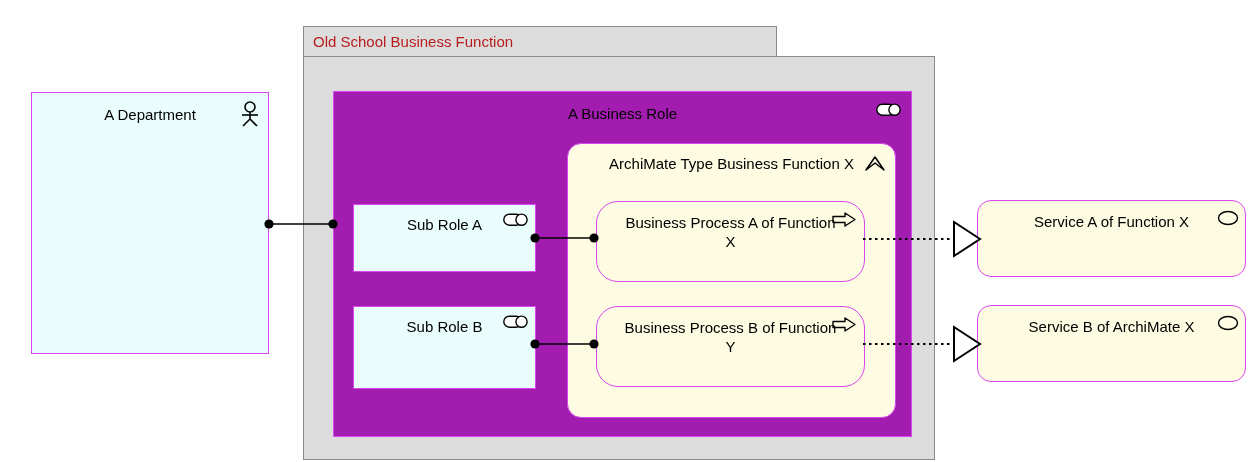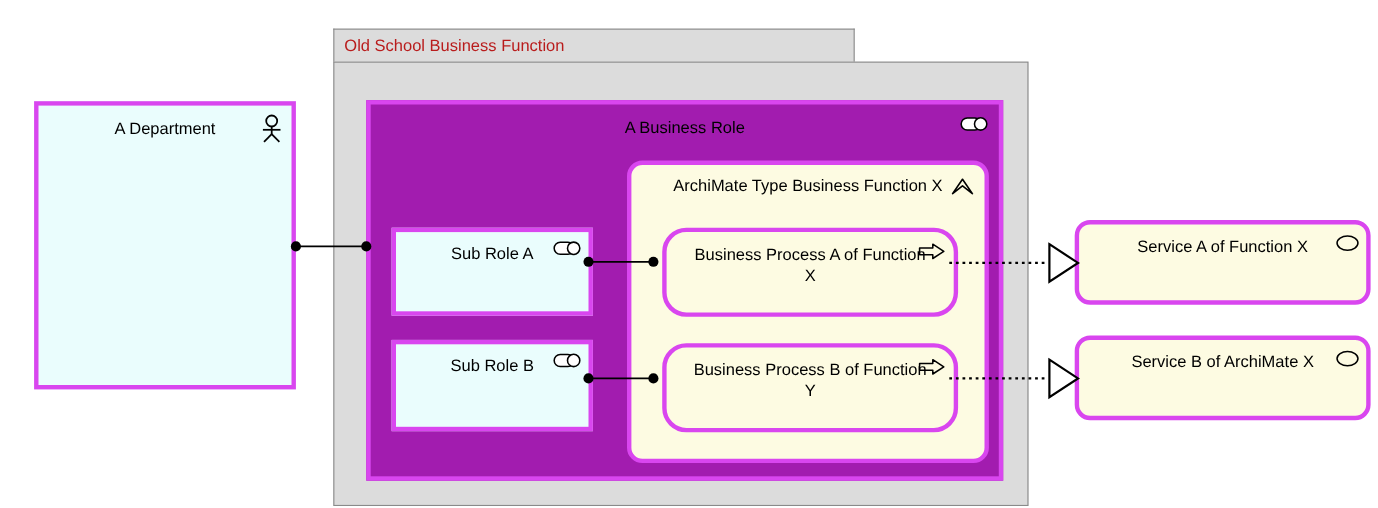--- a/index.html
+++ b/index.html
@@ -17,21 +17,21 @@
   #canvas {
     position: absolute;
     left: 0; top: 0;
     width: 1253px;
     height: 462px;
   }
 
   .node {
     position: absolute;
     box-sizing: border-box;
-    border: 4px solid #d946ef;
+    border: 1px solid #d946ef;
   }
   .label {
     position: absolute;
     left: 0;
     width: 100%;
     text-align: center;
     font-size: 15px;
     line-height: 19px;
     color: #000000;
     white-space: pre-line;
@@ -146,21 +146,21 @@
       <div class="node rounded-inner" style="left:28px; top:162px; width:269px; height:81px;">
         <div class="label" style="top:11px; padding:0 24px; box-sizing:border-box;">Business Process B of Function Y</div>
         <span class="icon" style="right:8px; top:10px;">
           <svg width="24" height="15" viewBox="0 0 24 15">
             <path d="M1 4.5 L13 4.5 L13 1 L23 7.5 L13 14 L13 10.5 L1 10.5 Z" fill="none" stroke="#000" stroke-width="1.4" stroke-linejoin="round"></path>
           </svg>
         </span>
       </div>
     </div>
 
-    <div class="node rect" style="left:19px; top:112px; width:183px; height:80px;">
+    <div class="node rect" style="left:19px; top:112px; width:183px; height:68px;">
       <div class="label" style="top:10px;">Sub Role A</div>
       <span class="icon" style="right:6px; top:7px;">
         <svg width="26" height="15" viewBox="0 0 26 15">
           <rect x="0.8" y="2.2" width="18" height="11" rx="5.5" ry="5.5" fill="#fff" stroke="#000" stroke-width="1.4"></rect>
           <circle cx="18.5" cy="7.7" r="5.6" fill="#fff" stroke="#000" stroke-width="1.4"></circle>
         </svg>
       </span>
     </div>
 
     <div class="node rect" style="left:19px; top:214px; width:183px; height:83px;">

